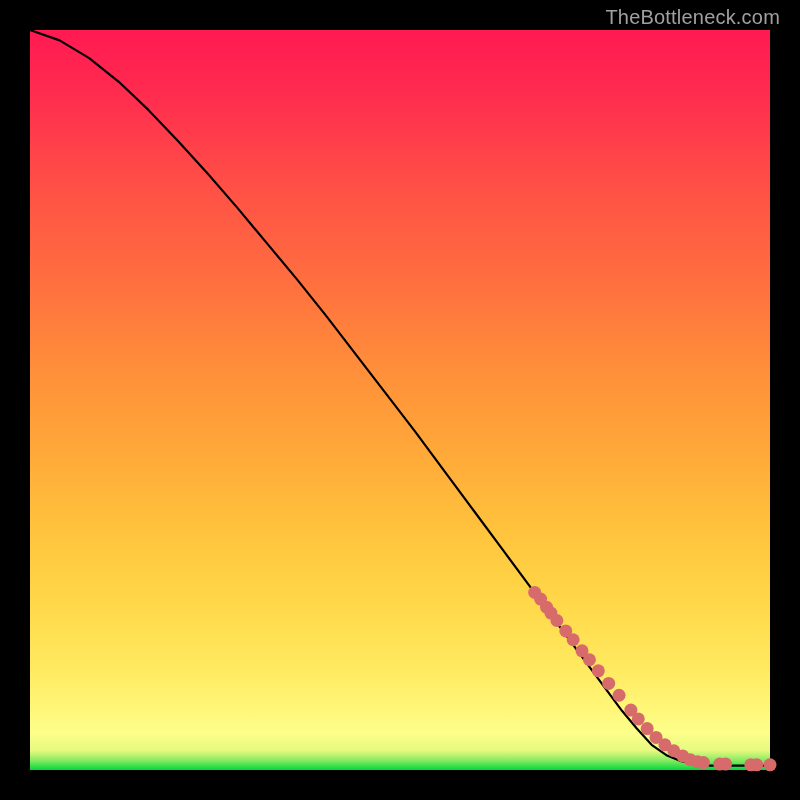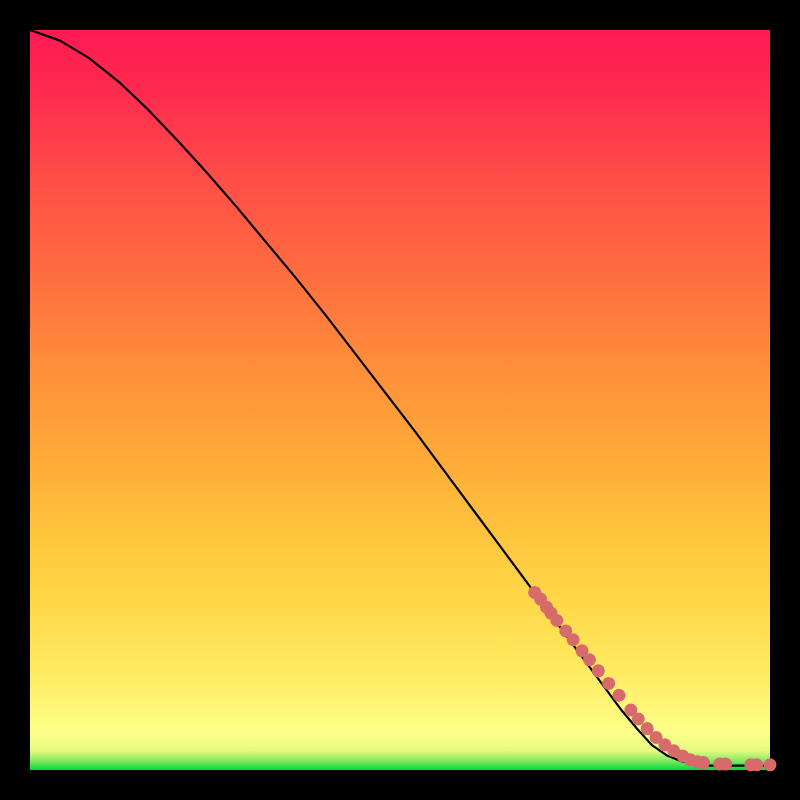--- a/index.html
+++ b/index.html
@@ -99,13 +99,14 @@
           <circle cx="673.40" cy="732.60" r="6.5" fill="#d76b6b" stroke="#b84f4f" stroke-width="0"></circle>
           <circle cx="689.68" cy="734.08" r="6.5" fill="#d76b6b" stroke="#b84f4f" stroke-width="0"></circle>
           <circle cx="695.60" cy="734.08" r="6.5" fill="#d76b6b" stroke="#b84f4f" stroke-width="0"></circle>
           <circle cx="720.76" cy="734.82" r="6.5" fill="#d76b6b" stroke="#b84f4f" stroke-width="0"></circle>
           <circle cx="726.68" cy="734.82" r="6.5" fill="#d76b6b" stroke="#b84f4f" stroke-width="0"></circle>
           <circle cx="740.00" cy="734.82" r="6.5" fill="#d76b6b" stroke="#b84f4f" stroke-width="0"></circle>
         </g>
     </svg>
   </div>
 
+  <div class="watermark">TheBottleneck.com</div>
 </div>
 
 </body></html>

